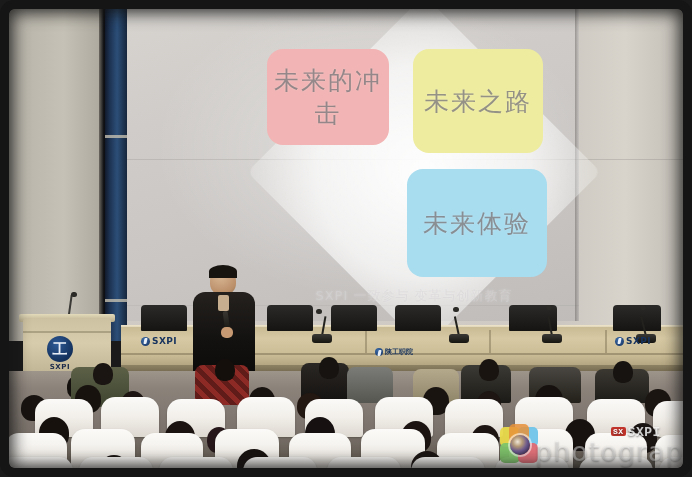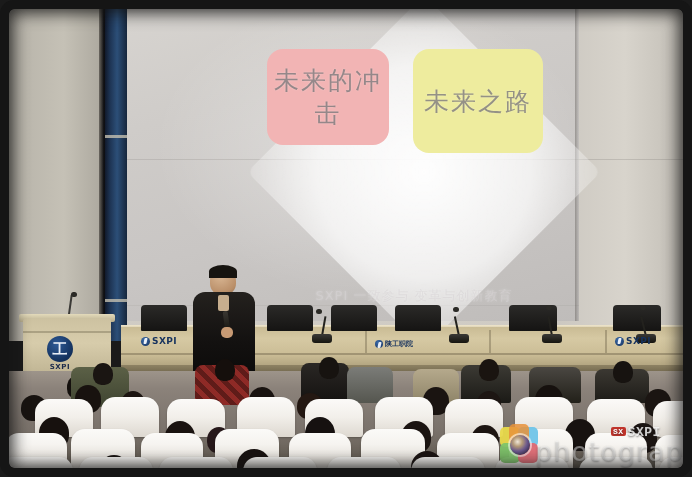--- a/index.html
+++ b/index.html
@@ -288,20 +288,23 @@
     <div class="screen-edge-r"></div>
 
     <div class="diamond"></div>
 
     <div class="tile" id="tile0" style="background: rgb(242, 180, 180);">
       <span class="tile-txt">未来的冲击</span>
     </div>
     <div class="tile" id="tile1" style="background: rgb(238, 236, 158);">
       <span class="tile-txt">未来之路</span>
     </div>
+    <div class="tile" id="tile3" style="background: rgb(168, 220, 239);">
+      <span class="tile-txt">未来体验</span>
+    </div>
 
     <div class="slide-sub">SXPI 一致参与 变革与创新教育</div>
 
     <div class="pillar-dark-edge"></div>
     <div class="pillar-blue">
       <span class="notch" style="top:126px"></span>
       <span class="notch" style="top:290px"></span>
     </div>
 
     <div class="stage-table-top"></div>
@@ -344,21 +347,21 @@
     <div class="mic" style="left:627px;top:296px;width:20px;height:38px">
       <span class="head" style="position:absolute;left:4px;top:0;width:6px;height:5px;border-radius:3px;background:#2b2a26"></span>
       <span class="stem" style="transform:rotate(-14deg)"></span>
       <span class="base"></span>
     </div>
 
     <div class="tablelogo" style="left:132px;top:327px">
       <span class="dot"></span>
       <span class="txt">SXPI</span>
     </div>
-    <div class="tablelogo cn" style="left:366px;top:330px">
+    <div class="tablelogo cn" style="left:366px;top:338px">
       <span class="dot" style="width:8px;height:8px"></span>
       <span class="txt">陕工职院</span>
     </div>
     <div class="tablelogo" style="left:606px;top:327px">
       <span class="dot"></span>
       <span class="txt">SXPI</span>
     </div>
 
     <div class="podium-mic-stem"></div>
     <div class="podium-mic-head"></div>

